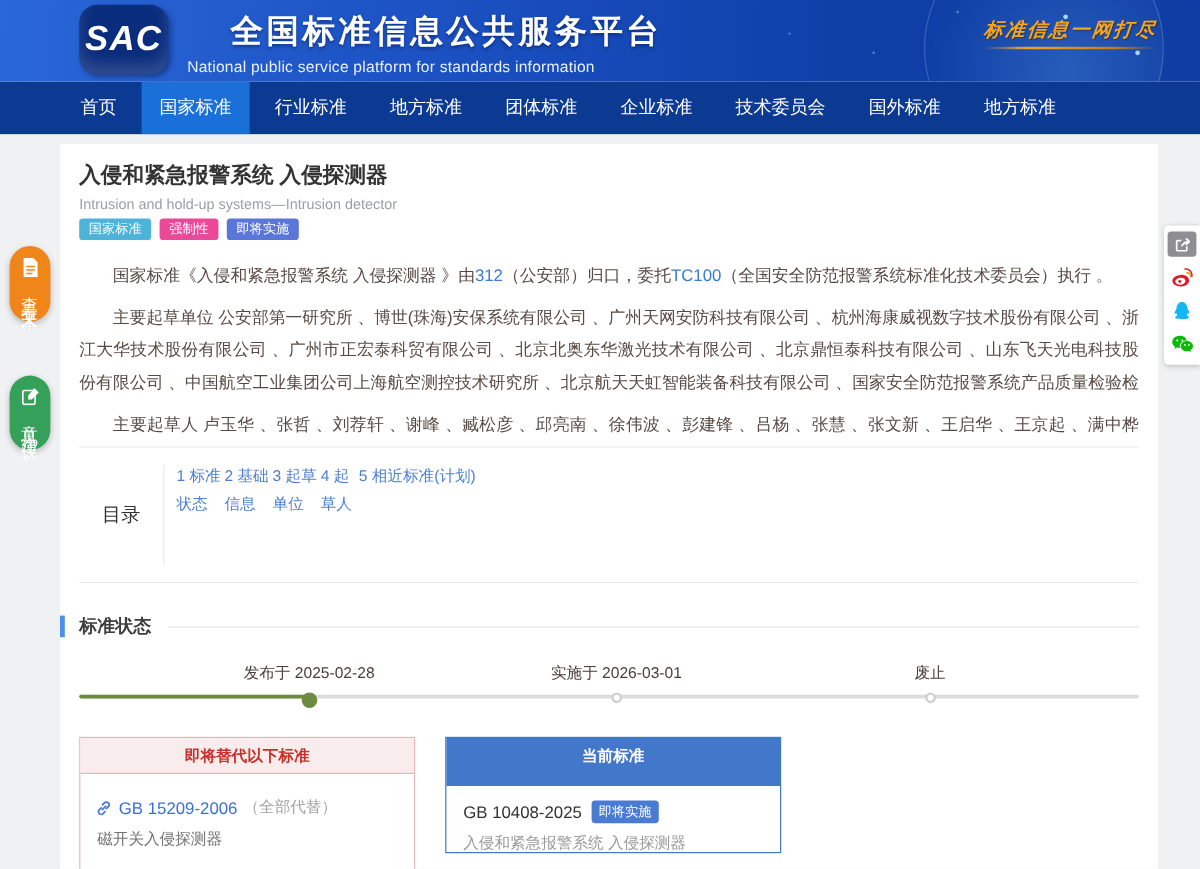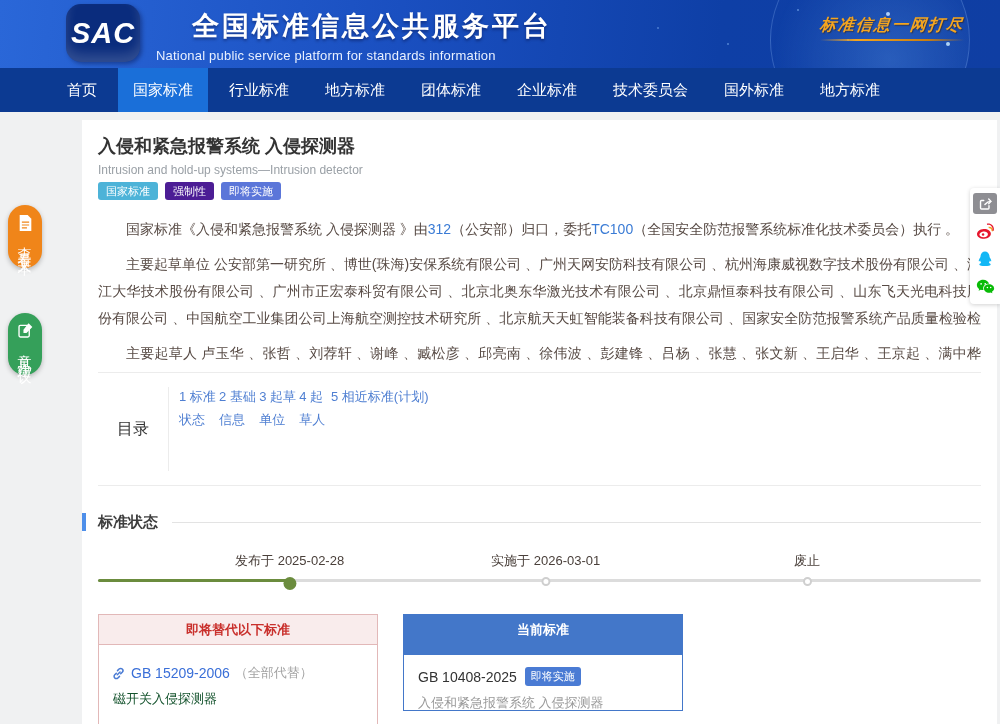--- a/index.html
+++ b/index.html
@@ -45,27 +45,27 @@
   .slogan-line { height: 2px; margin-top: 3px;
     background: linear-gradient(90deg, rgba(245,165,30,0), #f5a51e 25%, #c87d10 75%, rgba(200,125,16,0)); }
   
   .nav { height: 44px; background: #0c3a92; display: flex; padding-left: 52px; }
   .nav-item {
     color: #fff; font-size: 15px; line-height: 44px; padding: 0 15px; margin-right: 6px;
     cursor: pointer; white-space: nowrap;
   }
   .nav-item.active { background: #1a6fd9; }
   
-  .page { position: absolute; top: 112px; left: 0; right: 0; bottom: 0; background: #f0f1f2; margin-left: 32px; }
+  .page { position: absolute; top: 112px; left: 0; right: 0; bottom: 0; background: #f0f1f2; }
   .card { position: absolute; left: 50px; top: 8px; width: 915px; height: 640px; background: #fff; }
   .std-title { position: absolute; left: 16px; top: 14px; font-size: 18px; font-weight: bold; color: #333; }
   .std-en { position: absolute; left: 16px; top: 43px; font-size: 12px; color: #9aa0a6; }
   .tags { position: absolute; left: 16px; top: 62px; display: flex; gap: 7px; }
   .tag { font-size: 11px; color: #fff; padding: 2px 8px; border-radius: 3px; line-height: 14px; }
-  .tag-0 { background: #4db3d8; } .tag-1 { background: #4c1d95; } .tag-2 { background: #5b76d9; }
+  .tag-0 { background: #4db3d8; } .tag-1 { background: #ec4899; } .tag-2 { background: #5b76d9; }
   .paras { position: absolute; left: 16px; top: 96px; width: 883px;
     font-size: 14px; color: #574a44; line-height: 27px; text-align: justify; }
   .paras p { text-indent: 2em; overflow: hidden; }
   .p1 { height: 27px; margin-bottom: 8px; }
   .p2 { height: 81px; margin-bottom: 8px; }
   .p3 { height: 27px; }
   .inline-link { color: #3a7bd5; cursor: pointer; text-decoration: none; }
   
   .toc-box { position: absolute; left: 16px; top: 252px; width: 883px; height: 114px;
     border-top: 1px solid #ececec; border-bottom: 1px solid #ececec; display: flex; }
@@ -94,21 +94,21 @@
   
   .cards-row { position: absolute; left: 16px; top: 494px; display: flex; gap: 25px; align-items: flex-start; }
   .mini-card { width: 280px; background: #fff; }
   .repl-card { border: 1px solid #e2b8b8; height: 170px; }
   .repl-head { height: 30px; line-height: 30px; background: #f9ecec; color: #c9302c;
     font-size: 13px; font-weight: bold; text-align: center; border-bottom: 1px solid #e2b8b8; }
   .repl-body { padding: 8px 12px; }
   .repl-row { display: flex; align-items: center; gap: 5px; line-height: 24px; margin-top: 8px; }
   .repl-code { color: #3a6fd8; font-size: 14px; cursor: pointer; text-decoration: none; }
   .repl-note { color: #a3a3a3; font-size: 13px; text-align: right; }
-  .repl-desc { color: #14532d; font-size: 13px; line-height: 22px; margin: 3px 0 10px 2px; font-family: Liberation Serif, serif; }
+  .repl-desc { color: #737373; font-size: 13px; line-height: 22px; margin: 3px 0 10px 2px; font-family: Liberation Serif, serif; }
   .cur-card { border: 1px solid #4377c9; height: 97px; }
   .cur-head { height: 40px; line-height: 30px; background: #4377c9; color: #fff;
     font-size: 13px; font-weight: bold; text-align: center; }
   .cur-body { padding: 12px 14px 0; }
   .cur-row { display: flex; align-items: center; gap: 8px; }
   .cur-code { font-size: 14px; color: #333; }
   .cur-badge { background: #4a7bd4; color: #fff; font-size: 11px; padding: 2px 6px; border-radius: 3px; }
   .cur-desc { color: #999; font-size: 13px; margin-top: 8px; }
   
   .pill { position: absolute; left: 8px; width: 34px; border-radius: 17px; color: #fff;

